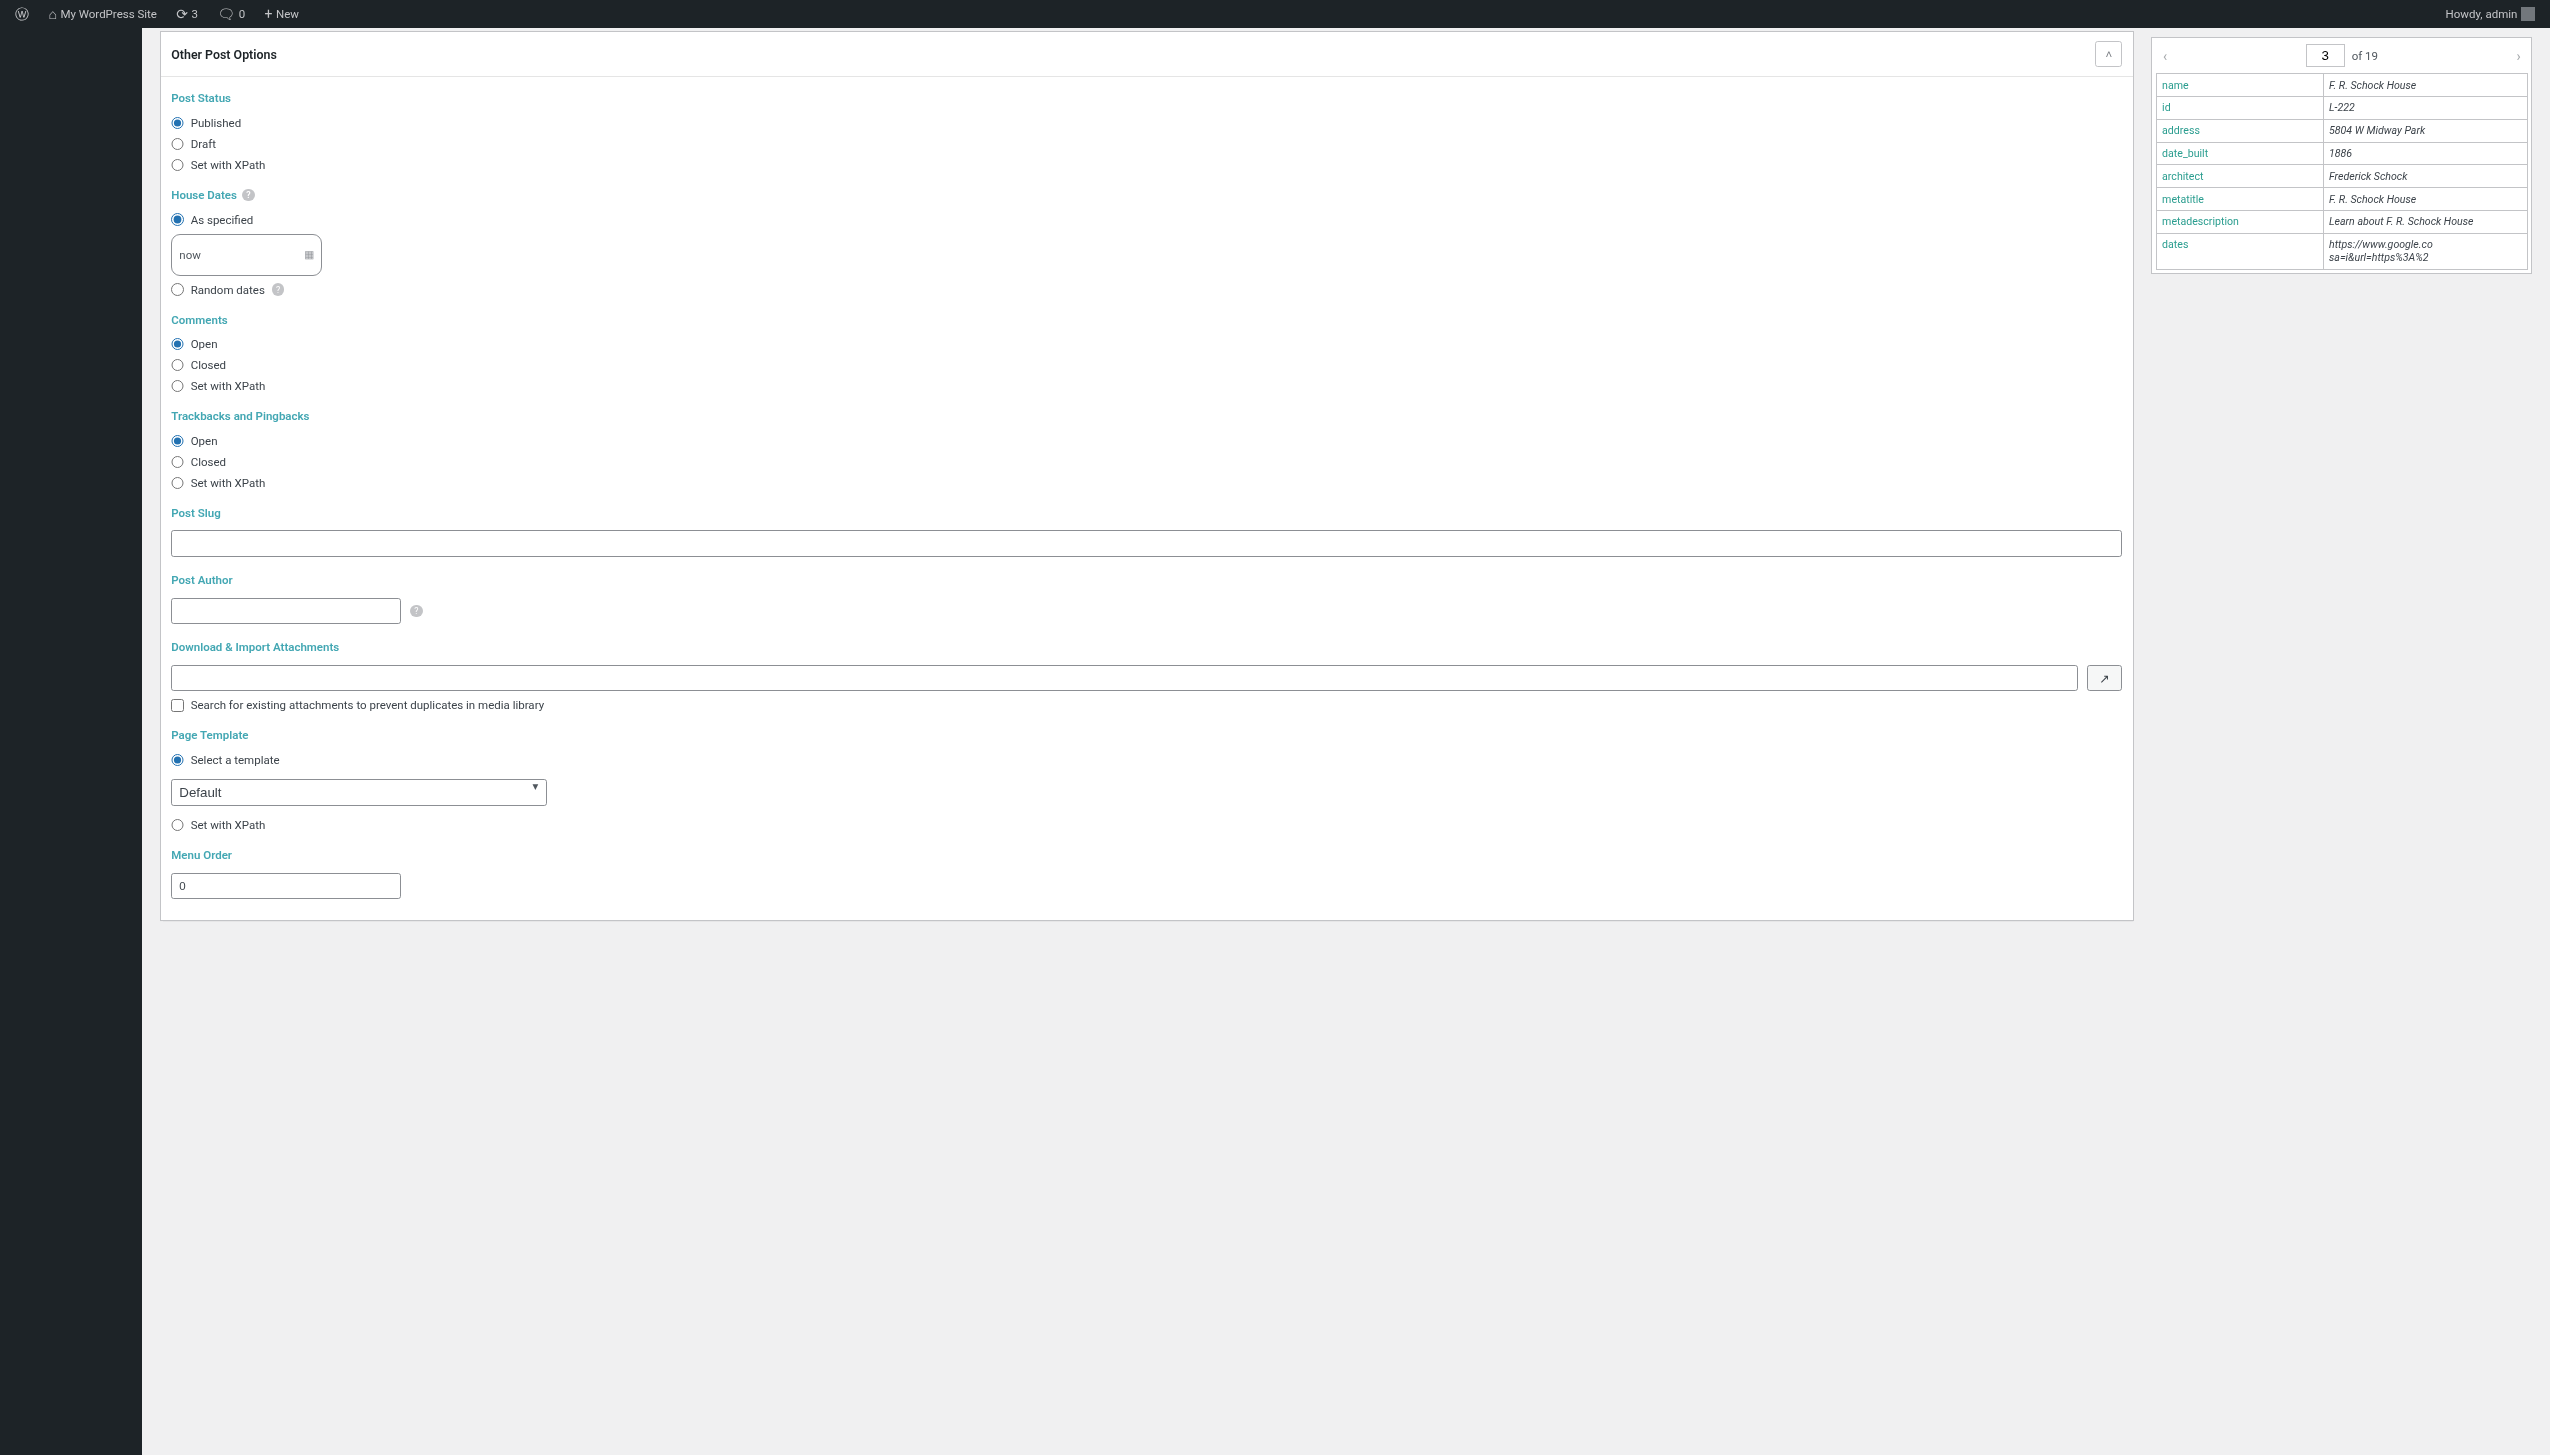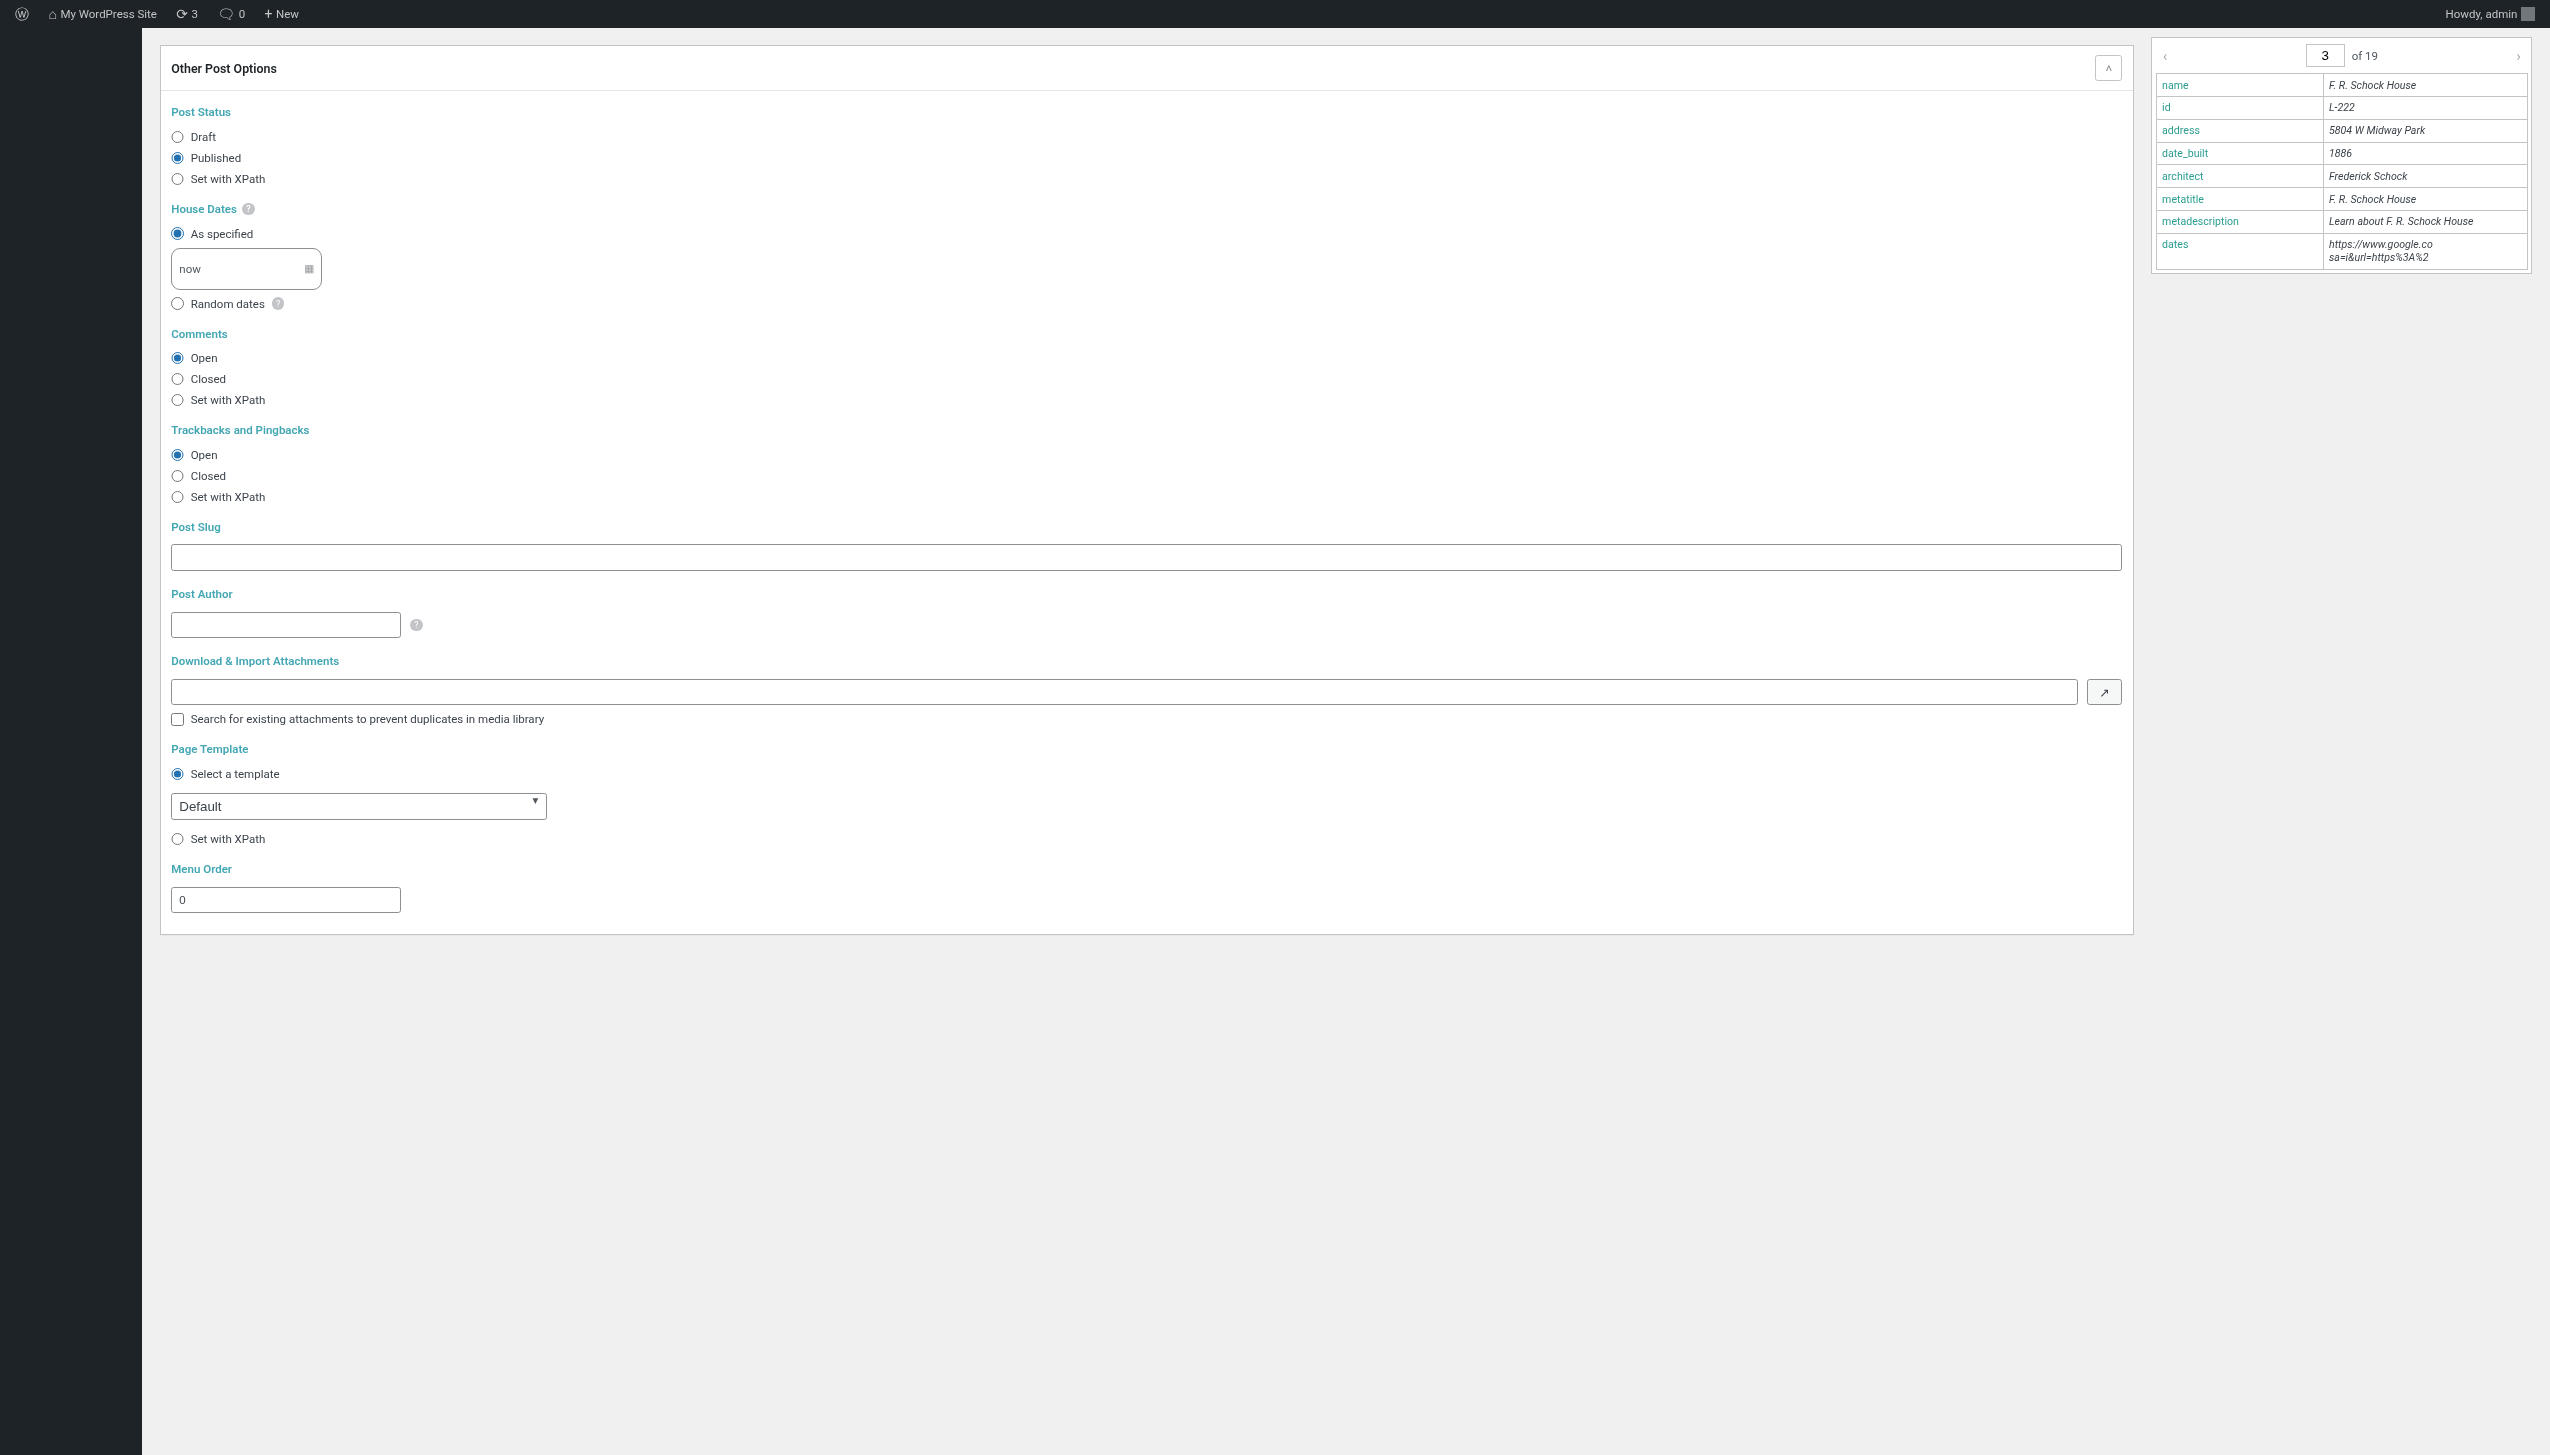--- a/index.html
+++ b/index.html
@@ -13,21 +13,21 @@
     .avatar-box { width: 14px; height: 14px; background: #72777c; display: inline-block; }
 
     
     .layout { display: flex; min-height: calc(100vh - 28px); }
     .sidebar { width: 142px; background: #1d2327; flex-shrink: 0; }
     .main-wrap { flex: 1; padding: 0 17.7px 17.7px 17.7px; display: flex; gap: 17.7px; align-items: flex-start; }
     .main-col { flex: 1; }
     .preview-col { width: 381px; flex-shrink: 0; }
 
     
-    .panel { background: #fff; border: 0.9px solid #c3c4c7; box-shadow: 0 0.9px 0.9px rgba(0,0,0,.04); margin-top: 17px; }
+    .panel { background: #fff; border: 0.9px solid #c3c4c7; box-shadow: 0 0.9px 0.9px rgba(0,0,0,.04); margin-top: 3px; }
     .panel-header { display: flex; justify-content: space-between; align-items: center; padding: 8.9px 10.6px; border-bottom: 0.9px solid #e5e5e5; cursor: pointer; }
     .panel-title { font-size: 12.4px; font-weight: 600; color: #1d2327; }
     .toggle-btn { width: 26.6px; height: 26.6px; border: 0.9px solid #c3c4c7; border-radius: 2.7px; display: flex; align-items: center; justify-content: center; color: #787c82; background: #fff; cursor: pointer; }
     .panel-body { padding: 10.6px 10.6px 21px 10.6px; }
 
     .section-heading { color: #43a7b3; font-weight: 600; font-size: 11.5px; margin: 16px 0 10.6px 0; display: flex; align-items: center; gap: 5.3px; }
     .section-heading:first-child { margin-top: 3.5px; }
 
     .radio-row, .check-row { display: flex; align-items: center; gap: 7px; margin: 7px 0; }
     .radio-row label, .check-row label { color: #3c434a; cursor: pointer; }
@@ -108,26 +108,26 @@
           <span class="panel-title">Other Post Options</span>
           <span class="toggle-btn">
               <span>˄</span>
             </span>
         </div>
         <div class="panel-body">
 
           
           <div class="section-heading">Post Status</div>
           <div class="radio-row">
+              <input type="radio" name="ps" checked="" style="">
+              <label>Published</label>
+            </div>
+          <div class="radio-row">
               <input type="radio" name="ps" style="">
               <label>Draft</label>
-            </div>
-          <div class="radio-row">
-              <input type="radio" name="ps" checked="" style="">
-              <label>Published</label>
             </div>
           <div class="radio-row">
               <input type="radio" name="ps" style="">
               <label>Set with XPath</label>
             </div>
 
           
           <div class="section-heading">
               <span>House Dates</span>
               <span class="help-icon">?</span>

